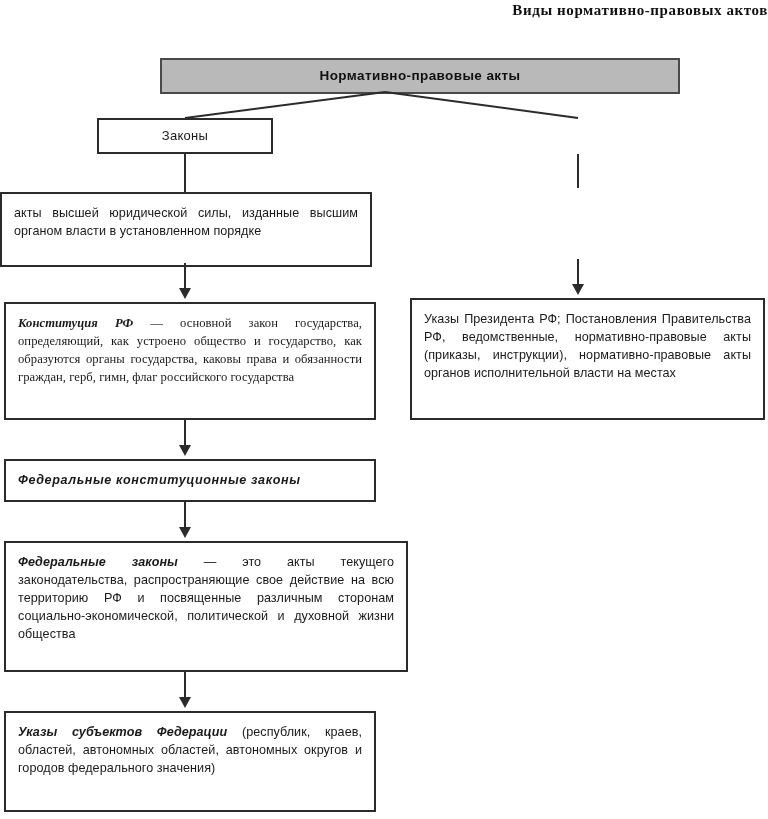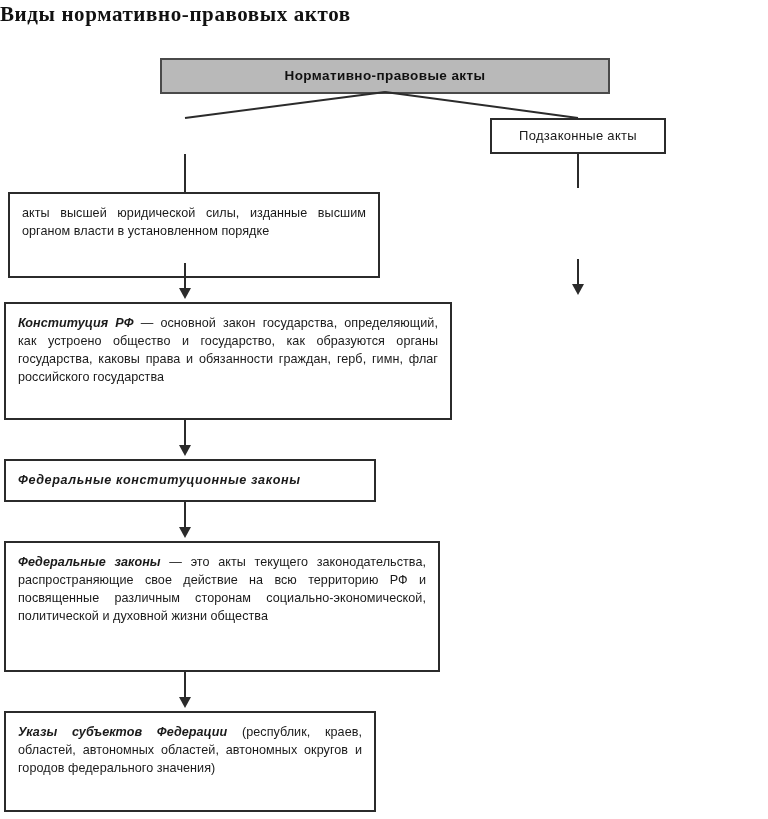--- a/index.html
+++ b/index.html
@@ -23,24 +23,24 @@
     width: 768px;
     height: 819px;
   }
 
   
   .title {
     position: absolute;
     left: 0;
     top: 2px;
     width: 768px;
-    text-align: left;
+    text-align: right;
     font-family: "Liberation Serif", "DejaVu Serif", serif;
     font-weight: bold;
-    font-size: 21px;
+    font-size: 15px;
     letter-spacing: 0.6px;
     color: #111111;
     white-space: nowrap;
   }
 
   
   .node {
     position: absolute;
     box-sizing: border-box;
     border: 2px solid #2b2b2b;
@@ -132,68 +132,71 @@
     pointer-events: none;
   }
 </style>
 </head>
 <body>
 
 <div id="diagram">
 
   <div class="title">Виды нормативно-правовых актов</div>
 
-  <div class="node header" style="left:160px; top:58px; width:450px; height:36px;">
+  <div class="node header" style="left:160px; top:58px; width:520px; height:36px;">
     <span class="txt">Нормативно-правовые акты</span>
   </div>
 
   <svg class="diag" style="left:0px; top:92px; width:768px; height:28px;" viewBox="0 0 768 28">
     <line x1="385" y1="0" x2="185" y2="26" stroke="#2b2b2b" stroke-width="2"></line>
     <line x1="385" y1="0" x2="578" y2="26" stroke="#2b2b2b" stroke-width="2"></line>
   </svg>
 
-
-  <div class="node branch" style="left:490px; top:118px; width:176px; height:36px;">
-    <span class="txt">Подзаконные акты</span>
-  </div>
+  <div class="node branch" style="left:97px; top:118px; width:176px; height:36px;">
+    <span class="txt">Законы</span>
+  </div>
+
 
   <div class="conn v" style="left:184px; top:154px; height:38px;"></div>
 
-  <div class="node para" style="left:8px; top:192px; width:372px; height:86px;">
+  <div class="node para" style="left:0; top:192px; width:372px; height:75px;">
     <span class="txt">акты высшей юридической силы, изданные высшим органом власти в установленном порядке</span>
   </div>
 
   <div class="conn v" style="left:184px; top:263px; height:31px;"></div>
   <div class="arrowhead" style="left:179px; top:288px;"></div>
 
-  <div class="node para" style="left:4px; top:302px; width:448px; height:118px;">
+  <div class="node para" style="left:4px; top:302px; width:372px; height:118px;font-family:Liberation Serif, serif;">
     <span class="txt"><span class="lead">Конституция РФ</span><span> — основной закон государства, определяющий, как устроено общество и государство, как образуются органы государства, каковы права и обязанности граждан, герб, гимн, флаг российского государства</span></span>
   </div>
 
   <div class="conn v" style="left:184px; top:420px; height:31px;"></div>
   <div class="arrowhead" style="left:179px; top:445px;"></div>
 
   <div class="node para single italic-all" style="left:4px; top:459px; width:372px; height:43px;">
     <span class="txt">Федеральные конституционные законы</span>
   </div>
 
   <div class="conn v" style="left:184px; top:502px; height:31px;"></div>
   <div class="arrowhead" style="left:179px; top:527px;"></div>
 
-  <div class="node para" style="left:4px; top:541px; width:436px; height:131px;">
+  <div class="node para" style="left:4px; top:541px; width:404px; height:131px;">
     <span class="txt"><span class="lead">Федеральные законы</span><span> — это акты текущего законодательства, распространяющие свое действие на всю территорию РФ и посвященные различным сторонам социально-экономической, политической и духовной жизни общества</span></span>
   </div>
 
   <div class="conn v" style="left:184px; top:672px; height:31px;"></div>
   <div class="arrowhead" style="left:179px; top:697px;"></div>
 
   <div class="node para" style="left:4px; top:711px; width:372px; height:101px;">
     <span class="txt"><span class="lead">Указы субъектов Федерации</span><span> (республик, краев, областей, автономных областей, автономных округов и городов федерального значения)</span></span>
   </div>
 
   <div class="conn v" style="left:577px; top:154px; height:34px;"></div>
 
 
   <div class="conn v" style="left:577px; top:259px; height:31px;"></div>
   <div class="arrowhead" style="left:572px; top:284px;"></div>
 
+  <div class="node para" style="left:410px; top:298px; width:355px; height:122px;">
+    <span class="txt">Указы Президента РФ; Постановления Правительства РФ, ведомственные, нормативно-правовые акты (приказы, инструкции), нормативно-правовые акты органов исполнительной власти на местах</span>
+  </div>
 
 </div>
 
 </body></html>

